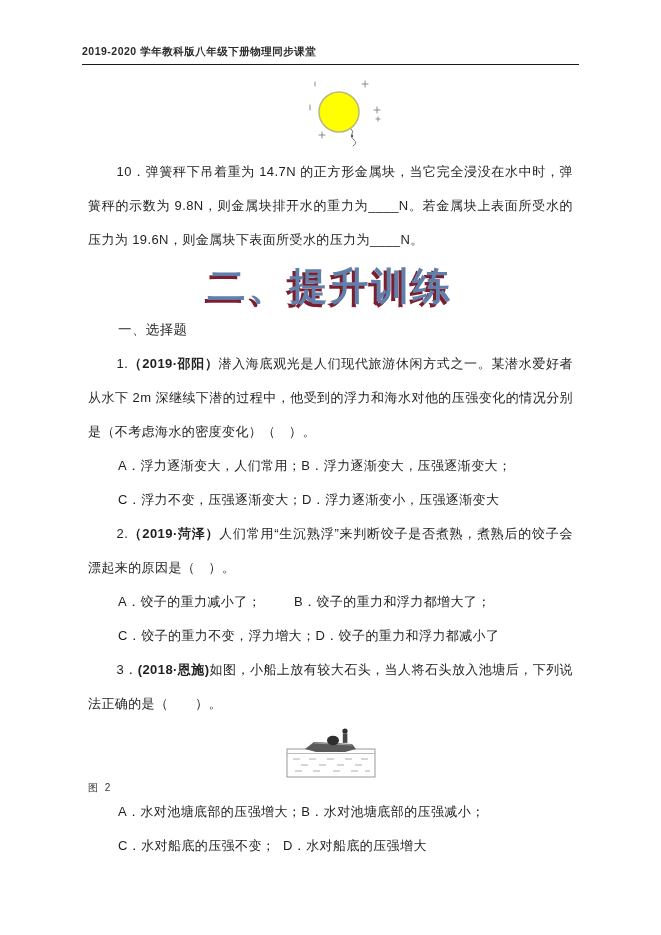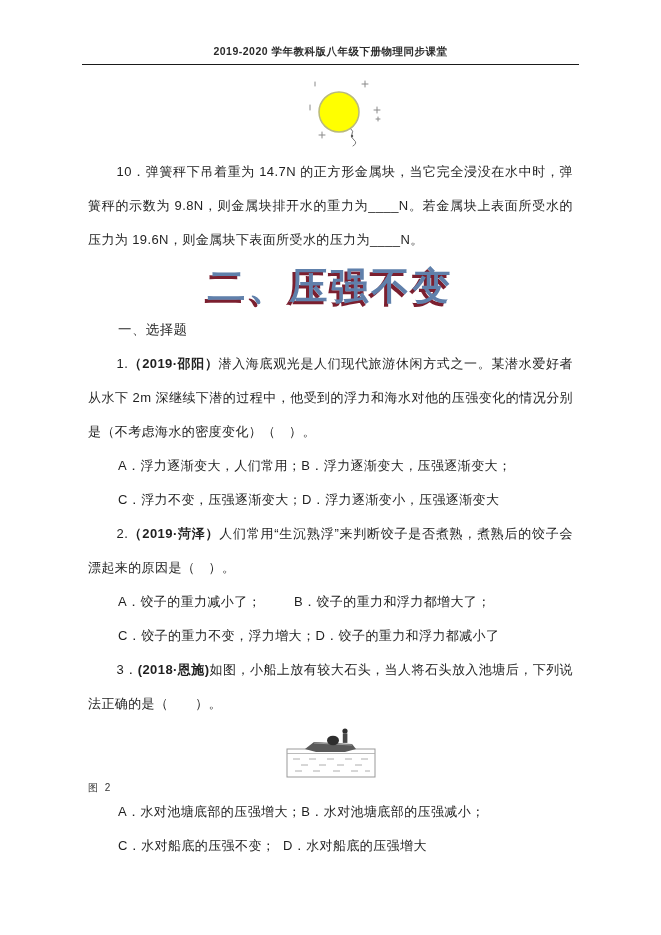--- a/index.html
+++ b/index.html
@@ -6,21 +6,21 @@
   body {
     width:661px; height:935px;
     background:#ffffff;
     font-family:"Liberation Sans","DejaVu Sans",sans-serif;
     color:#1f1f1f;
     overflow:hidden;
   }
   .page { padding:44px 88px 0 88px; box-sizing:border-box; width:661px; }
 
   .header {
-    text-align:center;
+    text-align:left;
     font-size:10.5px;
     font-weight:bold;
     color:#2a2a2a;
     letter-spacing:0.5px;
     line-height:14px;
     padding-bottom:6px;
     border-bottom:1.5px solid #1a1a1a;
     margin:0 -6px;
   }
 
@@ -80,21 +80,21 @@
         <path d="M52,50 q3,2 1,5 t2,6 t-1,6" stroke="#777"></path>
       </g>
       <circle cx="53" cy="57" r="1.2" fill="#555"></circle>
     </svg>
   </div>
 
   <p class="para">
     <span>10．弹簧秤下吊着重为 14.7N 的正方形金属块，当它完全浸没在水中时，弹簧秤的示数为 9.8N，则金属块排开水的重力为____N。若金属块上表面所受水的压力为 19.6N，则金属块下表面所受水的压力为____N。</span>
   </p>
 
-  <h1 class="big-title" style="color: rgb(96, 128, 171); text-shadow: rgb(123, 31, 47) -3px 3px 0px;">二、压强不变</h1>
+  <h1 class="big-title" style="color: rgb(96, 128, 171); text-shadow: rgb(123, 31, 47) -3px 3px 0px;">二、提升训练</h1>
 
   <h2 class="sub">一、选择题</h2>
 
   <p class="stem"><span>1.</span><b>（2019·邵阳）</b><span>潜入海底观光是人们现代旅游休闲方式之一。某潜水爱好者从水下 2m 深继续下潜的过程中，他受到的浮力和海水对他的压强变化的情况分别是（不考虑海水的密度变化）（　）。</span></p>
   <p class="opt-row">
     <span class="opt">A．浮力逐渐变大，人们常用；</span><span class="opt">B．浮力逐渐变大，压强逐渐变大；</span>
   </p>
   <p class="opt-row">
     <span class="opt">C．浮力不变，压强逐渐变大；</span><span class="opt">D．浮力逐渐变小，压强逐渐变大</span>
   </p>

